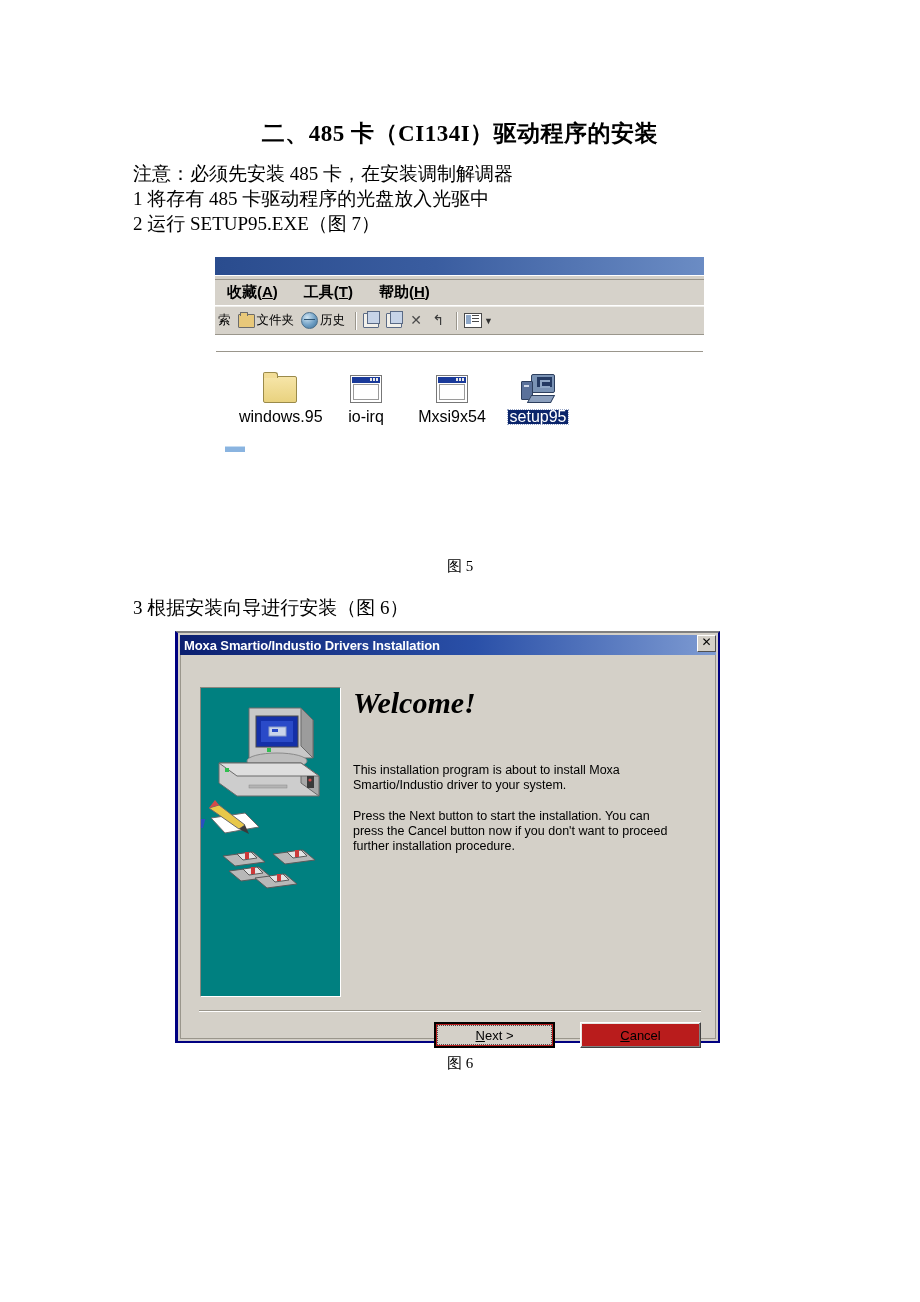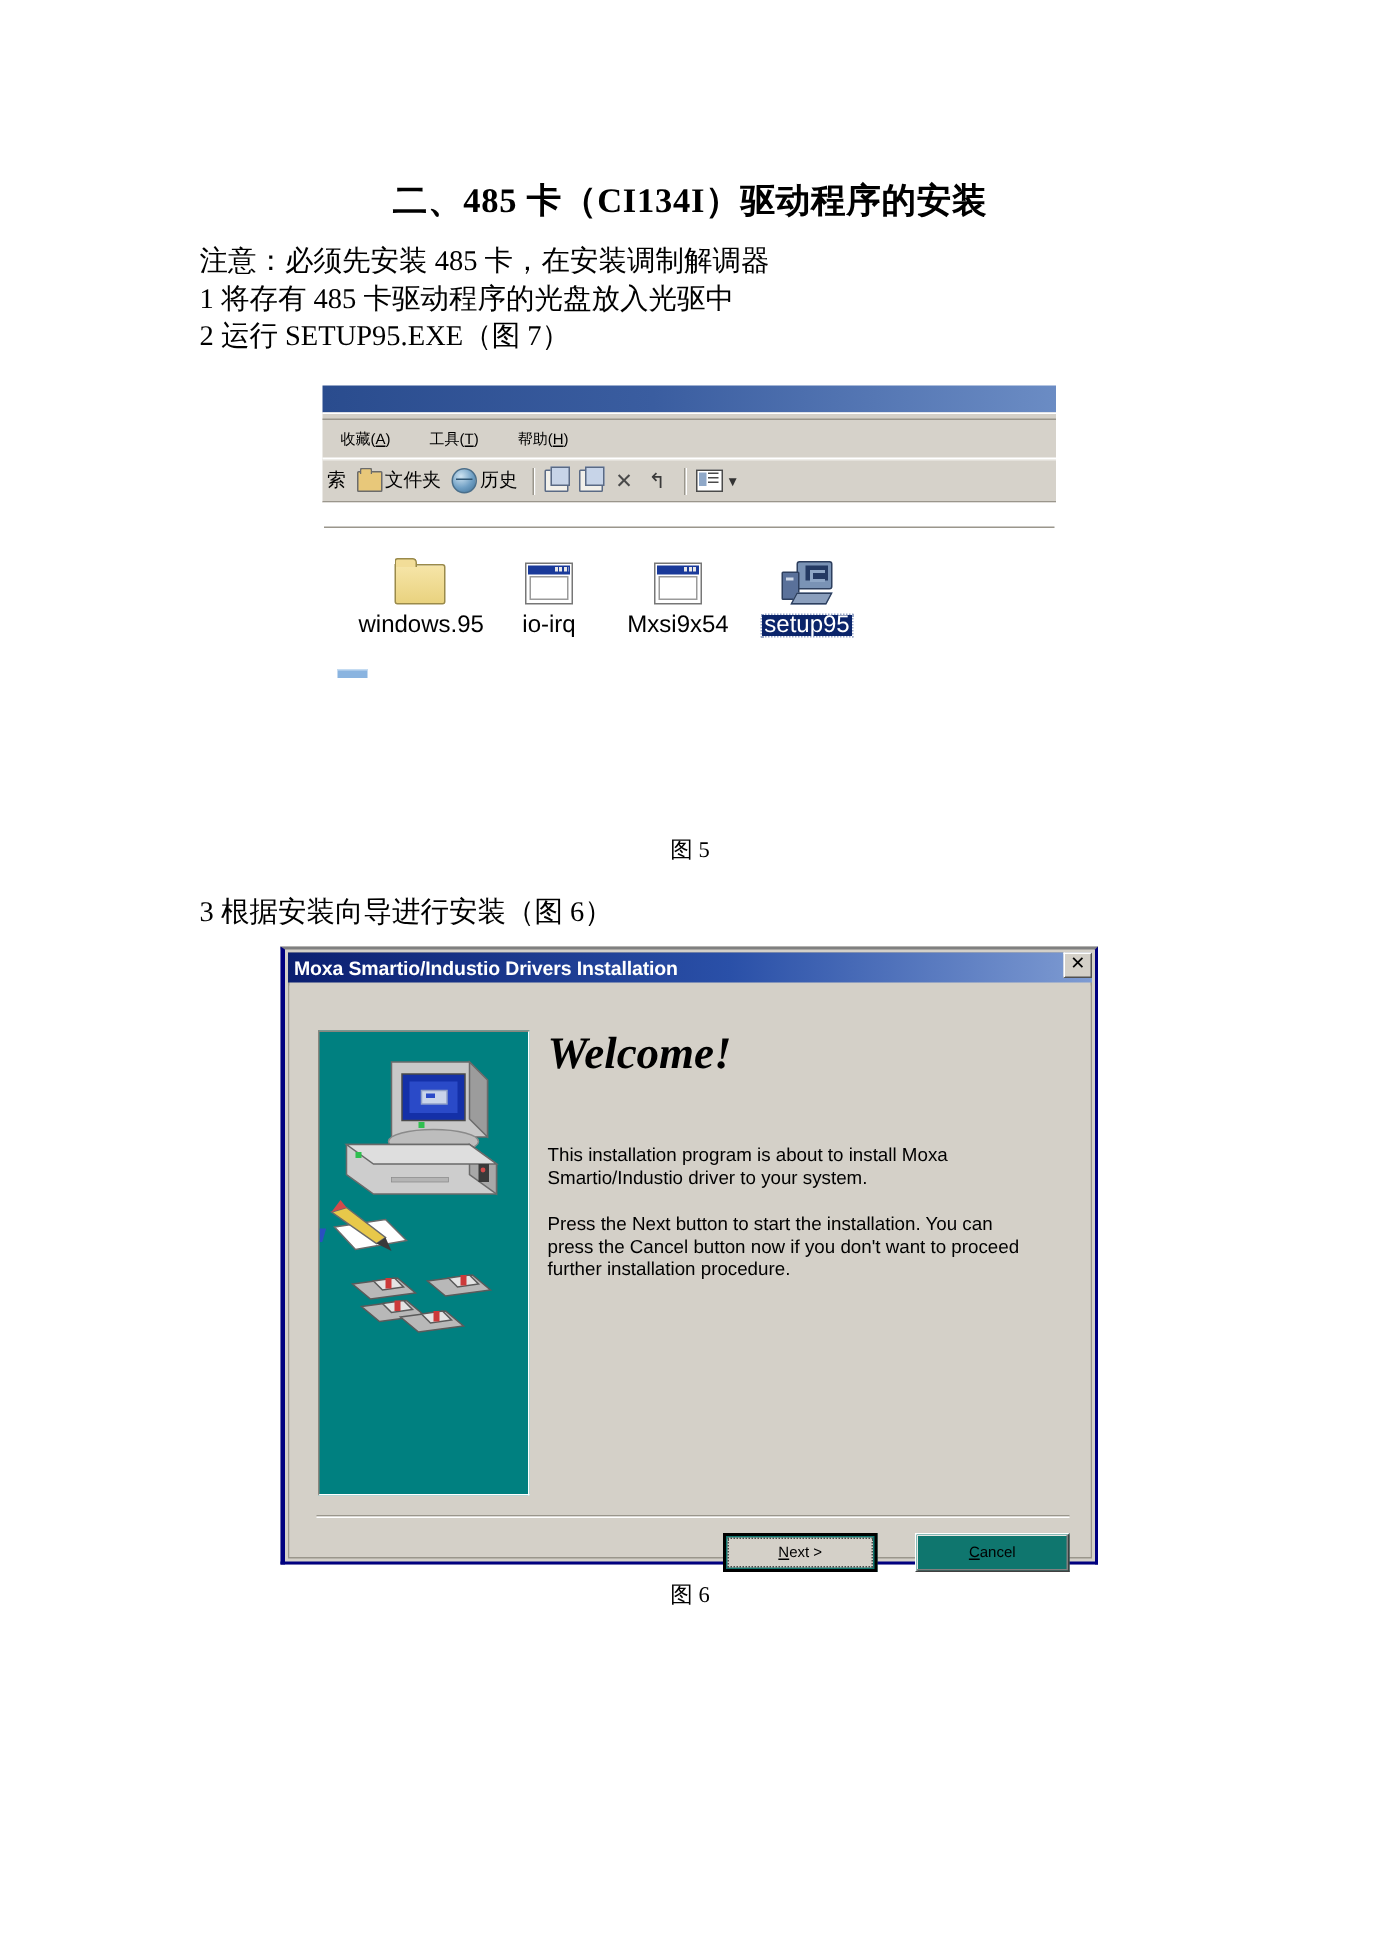--- a/index.html
+++ b/index.html
@@ -70,24 +70,25 @@
   }
   .exp-menubar {
     height: 25px;
     background: #d6d2ca;
     display: flex;
     align-items: center;
     padding-left: 12px;
     border-bottom: 1px solid #ffffff;
   }
   .exp-menu-item {
-    font-size: 10px;
+    font-size: 15px;
     color: #000;
     margin-right: 26px;
     white-space: nowrap;
+    font-weight: bold;
   }
   .exp-menu-item u { text-decoration: underline; }
 
   .exp-toolbar {
     height: 27px;
     background: #d6d2ca;
     display: flex;
     align-items: center;
     padding-left: 1px;
     border-top: 1px solid #efeeea;
@@ -288,21 +289,21 @@
     position: absolute;
     left: 10px; bottom: 6px;
     width: 20px; height: 5px;
     background: #8ab4e0;
     border-top: 1px solid #c5dcf2;
   }
 
   
   .moxa {
     position: absolute;
-    left: 187px; top: 631px;
+    left: 175px; top: 631px;
     width: 545px; height: 412px;
     background: #d4d0c8;
     border-left: 3px solid #000080;
     border-top: 2px solid #808080;
     border-right: 2px solid #000080;
     border-bottom: 2px solid #000080;
     box-sizing: border-box;
     font-family: "Liberation Sans", "DejaVu Sans", sans-serif;
   }
   .moxa-inner {
@@ -387,27 +388,27 @@
     border-top: 1px solid #9a968c;
     border-bottom: 1px solid #ffffff;
   }
   .moxa-buttons {
     position: absolute;
     right: 14px; top: 365px;
     display: flex;
     gap: 25px;
   }
   .btn {
-    width: 103px; height: 26px;
-    background: #0f766e;
+    width: 121px; height: 26px;
+    background: #b91c1c;
     border: 1px solid #ffffff;
     border-right-color: #404040;
     border-bottom-color: #404040;
     box-shadow: inset -1px -1px 0 #808080, inset 1px 1px 0 #e8e6e2;
-    font-size: 10px;
+    font-size: 13px;
     font-family: "Liberation Sans", "DejaVu Sans", sans-serif;
     color: #000;
     display: flex;
     align-items: center;
     justify-content: center;
     box-sizing: border-box;
     position: relative;
   }
   .btn.default { border: 2px solid #000000; box-shadow: none; }
   .btn.default .btn-face {

